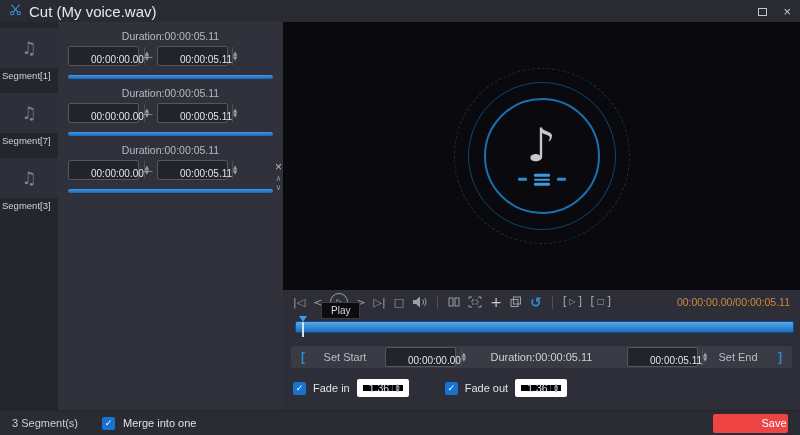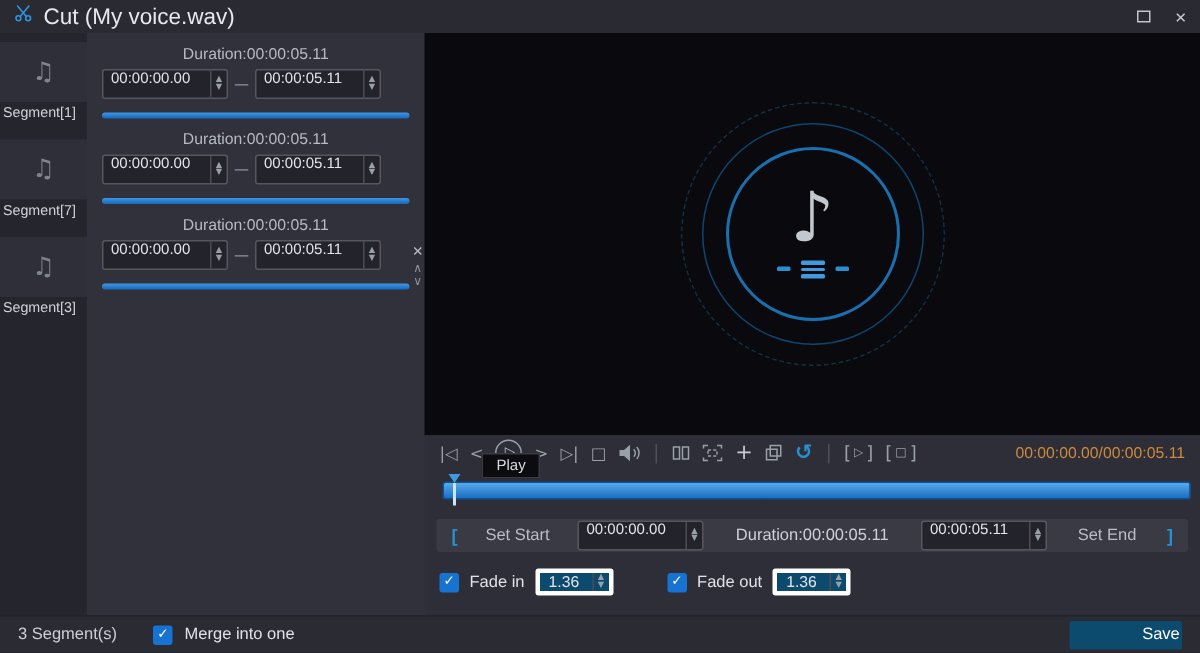--- a/index.html
+++ b/index.html
@@ -24,21 +24,21 @@
   .thumb-strip { width:58px; background:#25252d; padding-top:6px; }
   .thumb-block { margin-bottom:12px; }
   .thumb { width:100%; height:40px; background:#2f2f39; display:flex; align-items:center; justify-content:center; color:#7f858e; font-size:17px; }
   .thumb-label { font-size:9.5px; color:#cfd2d7; padding:2px 0 0 2px; }
 
   .seg-panel { width:225px; background:#31313b; padding:2px 10px 0; position:relative; }
   .seg-row { margin-bottom:8px; }
   .seg-duration { text-align:center; color:#b6bac1; font-size:10.5px; margin:6px 0 4px; }
   .seg-times { display:flex; align-items:center; gap:4px; }
   .time-input { height:20px; background:#23232b; border:1px solid #56565e; border-radius:2px;
-    display:flex; align-items:flex-start; font-size:10px; color:#e2e5e9; padding-left:5px; width:84px; }
+    display:flex; align-items:flex-end; font-size:10px; color:#e2e5e9; padding-left:22px; width:71px; }
   .time-input .tval { flex:1 1 auto; }
   .spin { display:flex; flex-direction:column; justify-content:center; border-left:1px solid #4c4c55; width:11px; align-self:stretch; }
   .spin span { font-size:5.5px; line-height:5px; color:#9aa0a8; text-align:center; font-family:"DejaVu Sans",sans-serif; }
   .dash { color:#9aa0a8; font-size:10px; }
   .seg-bar { height:4px; border-radius:2px; margin-top:9px; background:linear-gradient(180deg,#3f96e4,#1668b8); }
   .row3-controls { position:absolute; top:138px; right:1px; display:flex; flex-direction:column; align-items:center; }
   .row3-controls .x { font-size:12px; color:#b7babf; line-height:14px; }
   .row3-controls .ar { font-size:8px; color:#8d9199; line-height:9px; font-family:"DejaVu Sans",sans-serif; }
 
   .panel-buttons { position:absolute; bottom:22px; left:0; width:283px; display:flex; justify-content:center; gap:12px; }
@@ -85,33 +85,33 @@
     display:flex; align-items:center; padding:0 10px; gap:8px; flex:0 0 auto; }
   .brk { color:#2a8fd0; font-weight:bold; font-size:12px; }
   .trim-btn { color:#b9bdc4; font-size:11px; width:64px; text-align:center; }
   .trim-duration { flex:1 1 auto; text-align:center; color:#ccd0d6; font-size:11px; }
 
   .fade-row { margin-top:9px; padding:0 10px; height:22px; display:flex; align-items:center; gap:7px; flex:0 0 auto; }
   .checkbox { width:13px; height:13px; background:#1673d1; border-radius:2px; display:inline-flex;
     align-items:center; justify-content:center; flex:0 0 auto; }
   .checkbox span { color:#fff; font-size:9px; line-height:1; font-family:"DejaVu Sans",sans-serif; }
   .fade-label { font-size:11px; color:#dfe2e6; }
-  .num-input { height:18px; width:52px; background:#0c4a6e; border:3px solid #ffffff; border-radius:2px;
+  .num-input { height:18px; width:52px; background:#000000; border:6px solid #ffffff; border-radius:2px;
     display:flex; align-items:center; font-size:10.5px; color:#e2e5e9; padding-left:6px; }
   .num-input .tval { flex:1 1 auto; }
   .fade-gap { width:22px; }
 
   
   .footer { height:25px; background:#2b2b34; border-top:1px solid #23232b; display:flex; align-items:center;
     padding:0 12px; gap:8px; flex:0 0 auto; }
   .footer .count { font-size:11px; color:#cbd0d6; margin-right:16px; }
   .footer .merge-label { font-size:11px; color:#dfe2e6; }
   .footer .btns { margin-left:auto; display:flex; gap:10px; }
   .btn { width:75px; height:19px; line-height:19px; text-align:center; font-size:11px; border-radius:2px; }
-  .btn.save { background:#0c4a6e; color:#fff;padding-left:47px; }
+  .btn.save { background:#ef4444; color:#fff;padding-left:47px; }
   .btn.cancel { background:#383842; border:1px solid #5a5a64; color:#d9dbdf; line-height:17px; }
 </style>
 </head>
 <body>
 
 <div class="window">
 
   <div class="titlebar">
     <span>
       <svg width="13" height="13" viewBox="0 0 16 16">

